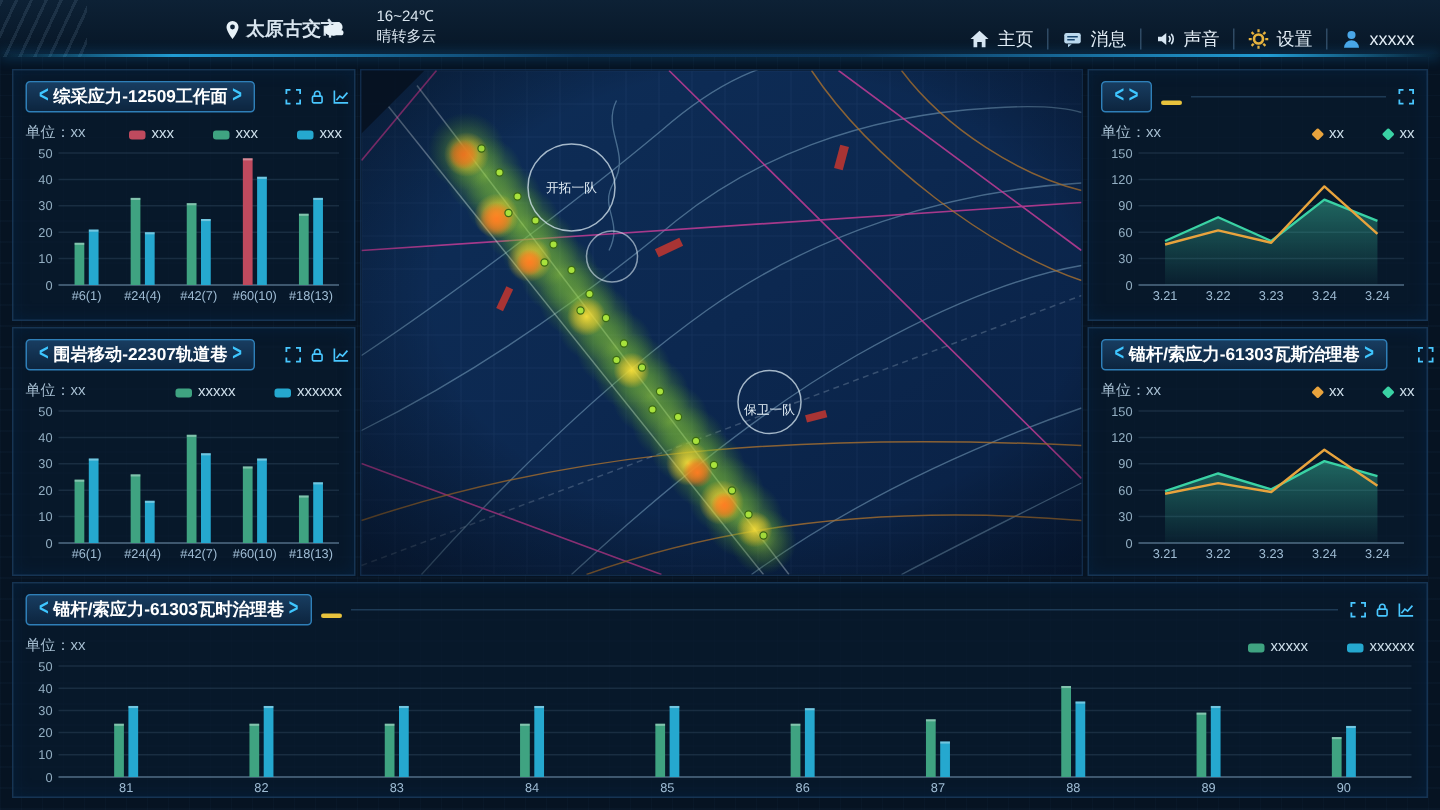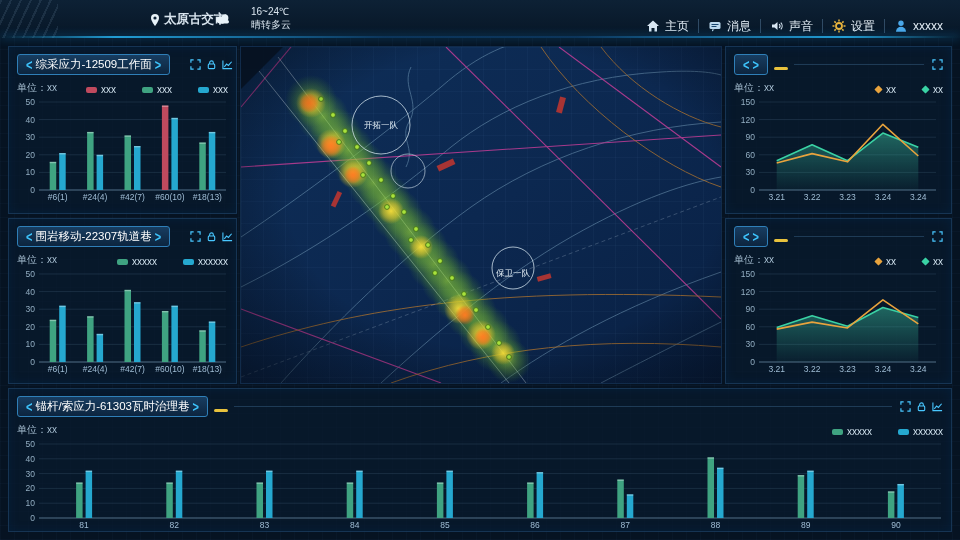--- a/index.html
+++ b/index.html
@@ -33,21 +33,21 @@
   .nav-item{display:flex;align-items:center;gap:5px;padding:0 9px;font-size:12px;color:#e4eef6;cursor:pointer}
   .nav-sep{width:1px;height:14px;background:rgba(120,165,205,.35)}
   
   .panel{position:absolute;background:rgba(9,26,46,.72);border:1px solid rgba(45,95,145,.4);
        box-sizing:border-box;padding:6px 8px 4px 8px;box-shadow:0 0 10px rgba(0,40,80,.4) inset}
   .p-head{display:flex;align-items:center;height:22px}
   .p-title-pill{display:flex;align-items:center;gap:3px;border:1px solid #2f7fb8;border-radius:3px;
        background:linear-gradient(180deg,rgba(28,70,110,.8),rgba(14,40,68,.8));
        padding:1px 8px;height:17px}
   .chev{color:#3ec6ff;font-weight:bold;font-size:11px;transform:scaleY(1.4)}
-  .p-title{color:#fff;font-size:11.5px;font-weight:normal;white-space:nowrap}
+  .p-title{color:#fff;font-size:11.5px;font-weight:bold;white-space:nowrap}
   .dash{width:14px;height:3px;border-radius:2px;background:#e8c23d;margin:8px 0 0 6px}
   .hline{flex:1 1 auto;height:1px;background:rgba(90,150,200,.28);margin:0 8px 0 6px}
   .p-icons{display:flex;align-items:center;gap:5px}
   .p-icons svg{cursor:pointer}
   .p-sub{display:flex;align-items:flex-end;justify-content:space-between;height:18px;margin-top:2px}
   .unit{font-size:10px;color:#a7bfd2}
   .legend{display:flex;align-items:center;gap:26px;font-size:10px;color:#cfe0ec}
   .legend .item{display:flex;align-items:center;gap:4px}
   .legend .sw{width:11px;height:6px;border-radius:2px;display:inline-block}
   .legend .sw.diamond{width:7px;height:7px;border-radius:1px;transform:rotate(45deg) scale(.85)}
@@ -347,20 +347,21 @@
       <path d="M42.7,65.66666666666667L78.1,49.82666666666667L113.5,65.66666666666667L148.9,38.093333333333334L184.3,52.17333333333333L184.3,95L42.7,95Z" fill="url(#ag2)" stroke="none"></path>
       <polyline points="42.7,65.66666666666667 78.1,49.82666666666667 113.5,65.66666666666667 148.9,38.093333333333334 184.3,52.17333333333333" fill="none" stroke="#3ad2a4" stroke-width="1.6" stroke-linejoin="round"></polyline>
       <polyline points="42.7,68.01333333333334 78.1,58.626666666666665 113.5,66.84 148.9,29.293333333333337 184.3,60.973333333333336" fill="none" stroke="#e8a33d" stroke-width="1.6" stroke-linejoin="round"></polyline>
     </svg>
 </section>
 
 <section class="panel" style="left:725px;top:218px;width:227px;height:166px">
   <div class="p-head">
     <div class="p-title-pill">
       <span class="chev">&lt;</span>
+      <span class="p-title">锚杆/索应力-61303瓦斯治理巷</span>
       <span class="chev">&gt;</span>
     </div>
     <span class="dash"></span>
     <span class="hline"></span>
     <span class="p-icons">
       <svg width="11" height="11" viewBox="0 0 12 12">
           <path d="M1 4V1h3M8 1h3v3M11 8v3H8M4 11H1V8" fill="none" stroke="#49c7ff" stroke-width="1.3"></path>
         </svg>
 
     </span>

